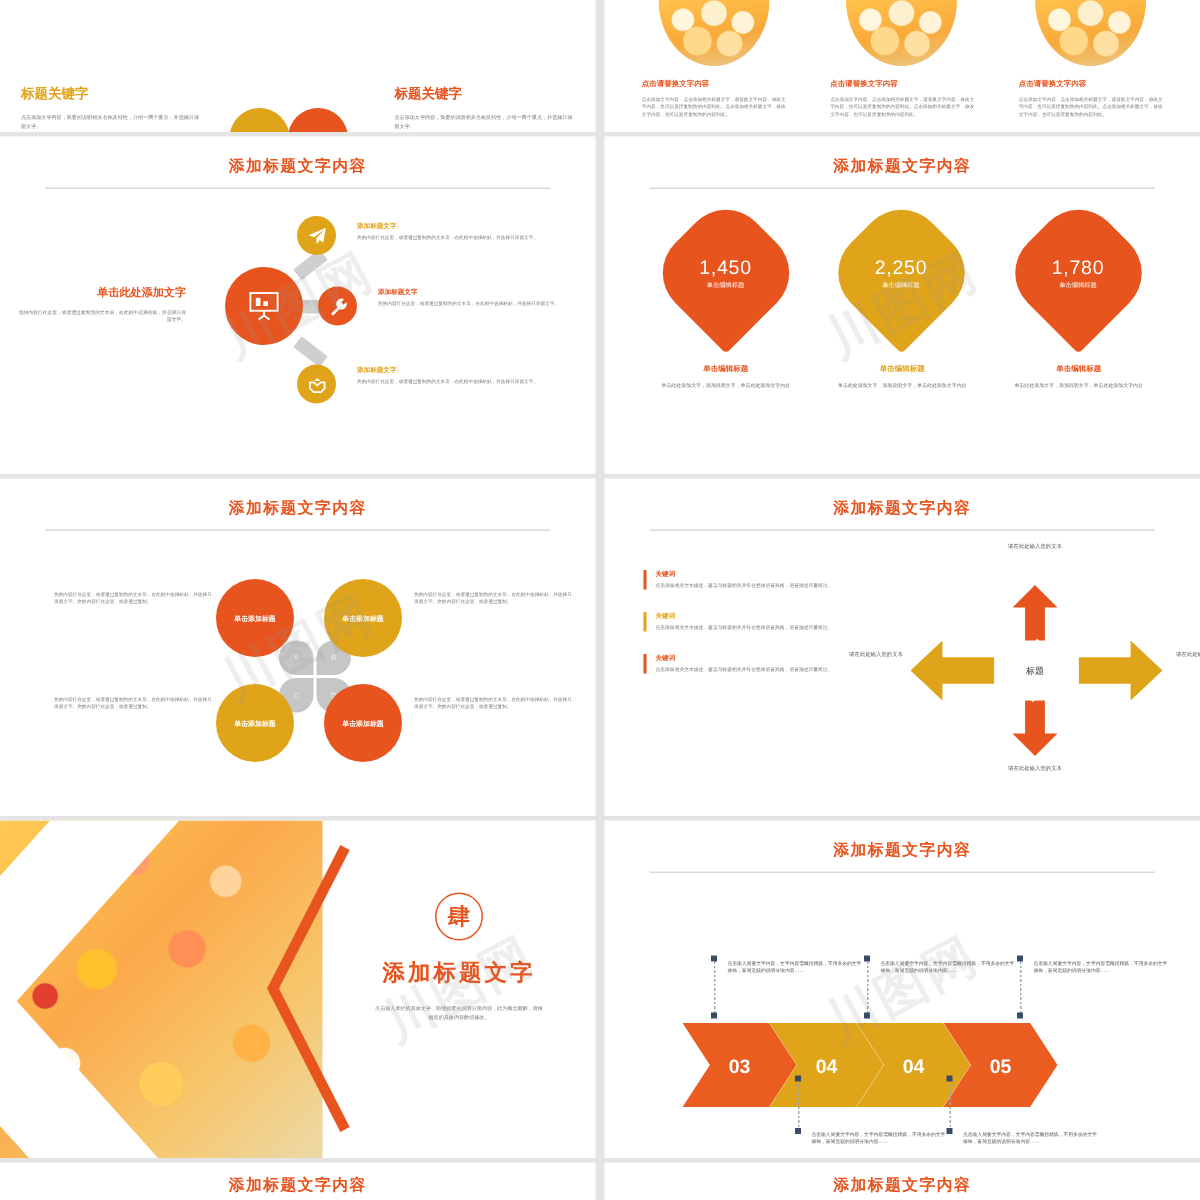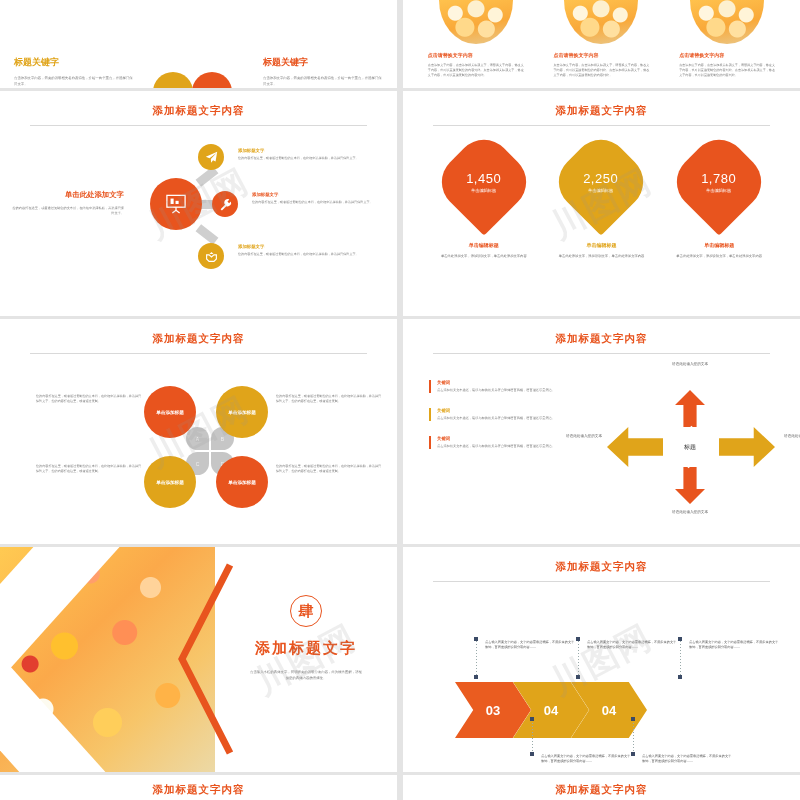--- a/index.html
+++ b/index.html
@@ -466,20 +466,21 @@
 
   <div class="slide sl8">
     <div class="wm">川图网</div>
     <div class="s-title">添加标题文字内容</div>
     <div class="s-rule"></div>
     <div class="wrap">
       <div class="chevrow">
         <div class="chv o">03</div>
         <div class="chv y">04</div>
         <div class="chv y">04</div>
+        <div class="chv o">05</div>
       </div>
 
       <div class="cap" style="left:82px;top:58px;">
         <span class="stem"></span>
         <span class="dotT"></span>
         <span class="dotB"></span>
         <span>点击输入简要文字内容，文字内容需概括精炼，不用多余的文字修饰，言简意赅的说明分项内容……</span>
       </div>
       <div class="cap low" style="left:138px;top:172px;">
         <span class="stem"></span>

